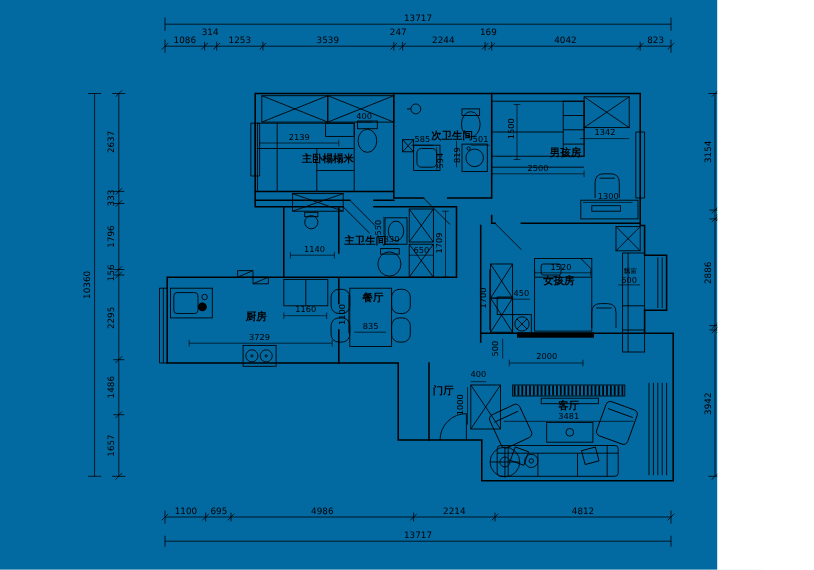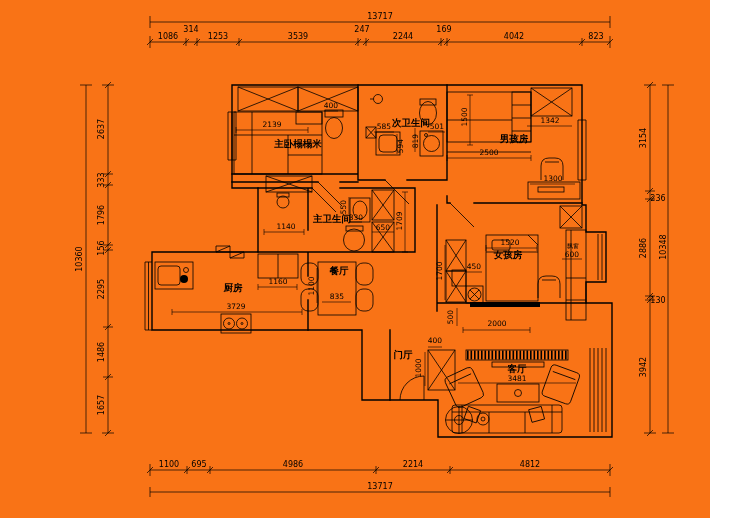--- a/index.html
+++ b/index.html
@@ -1,16 +1,16 @@
 <!DOCTYPE html>
 <html><head>
 <meta charset="utf-8">
 <style>
   html,body{margin:0;padding:0;background:#ffffff;}
-  #stage{position:relative;width:710px;height:518px;background:#f97316;overflow:hidden;
+  #stage{position:relative;width:652px;height:518px;background:#0369a1;overflow:hidden;
          font-family:"DejaVu Sans","Liberation Sans",sans-serif;}
   svg{position:absolute;left:0;top:0;}
   .wall{stroke:#000;stroke-width:1.4;fill:none;stroke-linecap:square;}
   .thin{stroke:#000;stroke-width:0.8;fill:none;}
   .dim{stroke:#000;stroke-width:0.7;fill:none;}
   .dimi{stroke:#000;stroke-width:0.6;fill:none;}
   .hatch{stroke:#000;stroke-width:9;fill:none;stroke-dasharray:1.6 1.9;}
   .fillb{fill:#000;stroke:none;}
   text{fill:#000;font-family:"DejaVu Sans","Liberation Sans",sans-serif;font-size:7.5px;text-anchor:middle;}
   .od{font-size:8px;}

